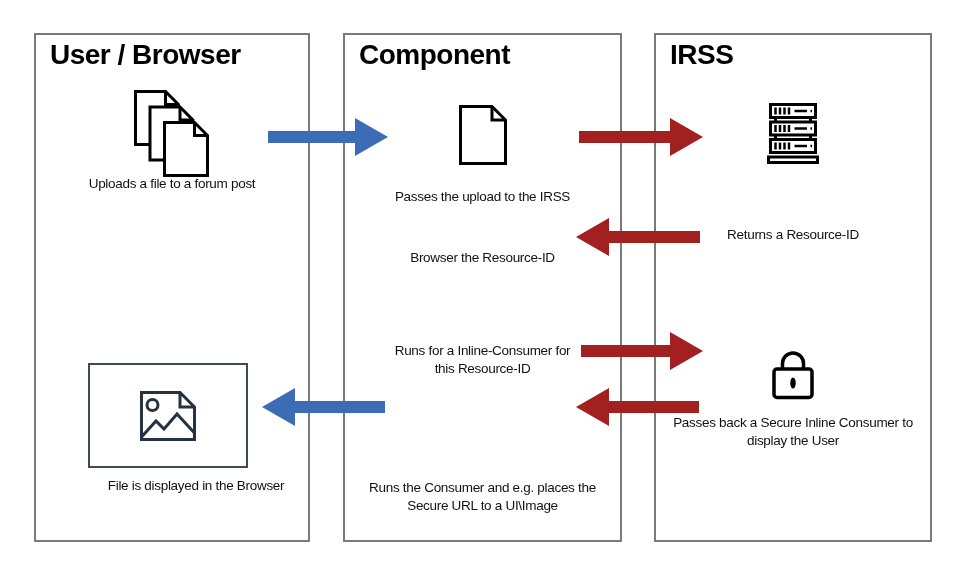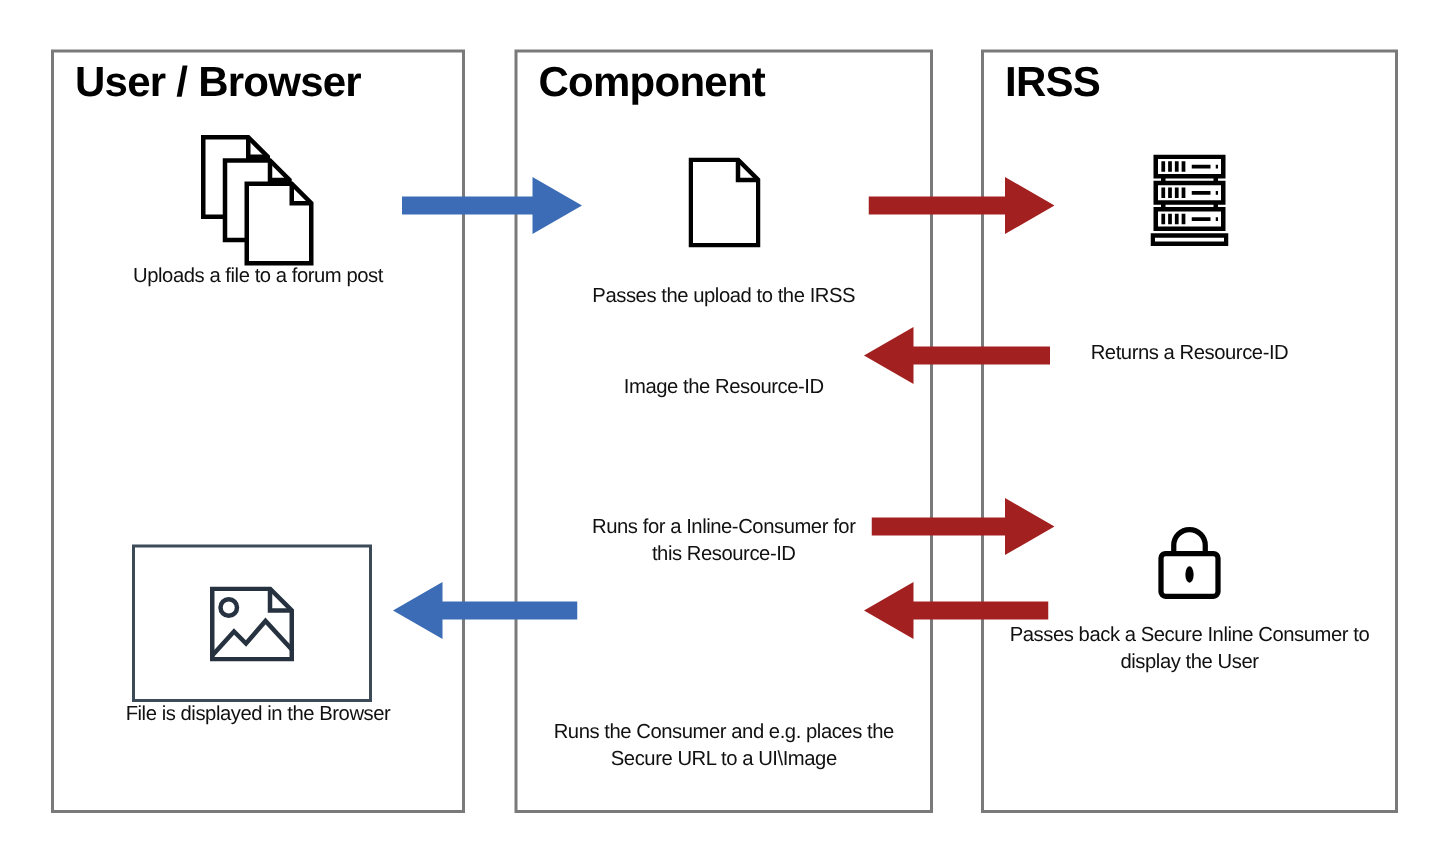--- a/index.html
+++ b/index.html
@@ -68,36 +68,36 @@
       <svg class="img-icon" width="56" height="50" viewBox="0 0 56 50">
         <g fill="none" stroke="currentColor" stroke-width="3">
           <path d="M1.5 1.5 H40 L54.5 16 V48.5 H1.5 Z"></path>
           <path d="M40 1.5 V16 H54.5"></path>
           <circle cx="12.5" cy="14" r="5.5"></circle>
           <polyline points="1.5,46 16,30 24,38 37,23 54.5,42"></polyline>
         </g>
       </svg>
     </div>
 
-    <div class="caption" style="top:432px;">File is displayed in the Browser</div>
+    <div class="caption" style="top:442px;padding-left:24px;">File is displayed in the Browser</div>
   </div>
 
   <div class="box" id="box-component">
     <h2 class="box-title">Component</h2>
 
     <svg class="icon black-icon" style="top:70px;" width="48" height="60" viewBox="0 0 48 60">
       <g fill="#fff" stroke="currentColor" stroke-width="3">
         <path d="M1.5 1.5 H33 L46.5 15 V58.5 H1.5 Z"></path>
         <path fill="none" d="M33 1.5 V15 H46.5"></path>
       </g>
     </svg>
 
     <div class="caption" style="top:153px;">Passes the upload to the IRSS</div>
 
-    <div class="caption" style="top:214px;">Image the Resource-ID</div>
+    <div class="caption" style="top:214px;">Browser the Resource-ID</div>
 
     <div class="caption" style="top:307px;">Runs for a Inline-Consumer for
 this Resource-ID</div>
 
     <div class="caption" style="top:444px;text-align:center;">Runs the Consumer and e.g. places the
 Secure URL to a UI\Image</div>
   </div>
 
   <div class="box" id="box-irss">
     <h2 class="box-title">IRSS</h2>

